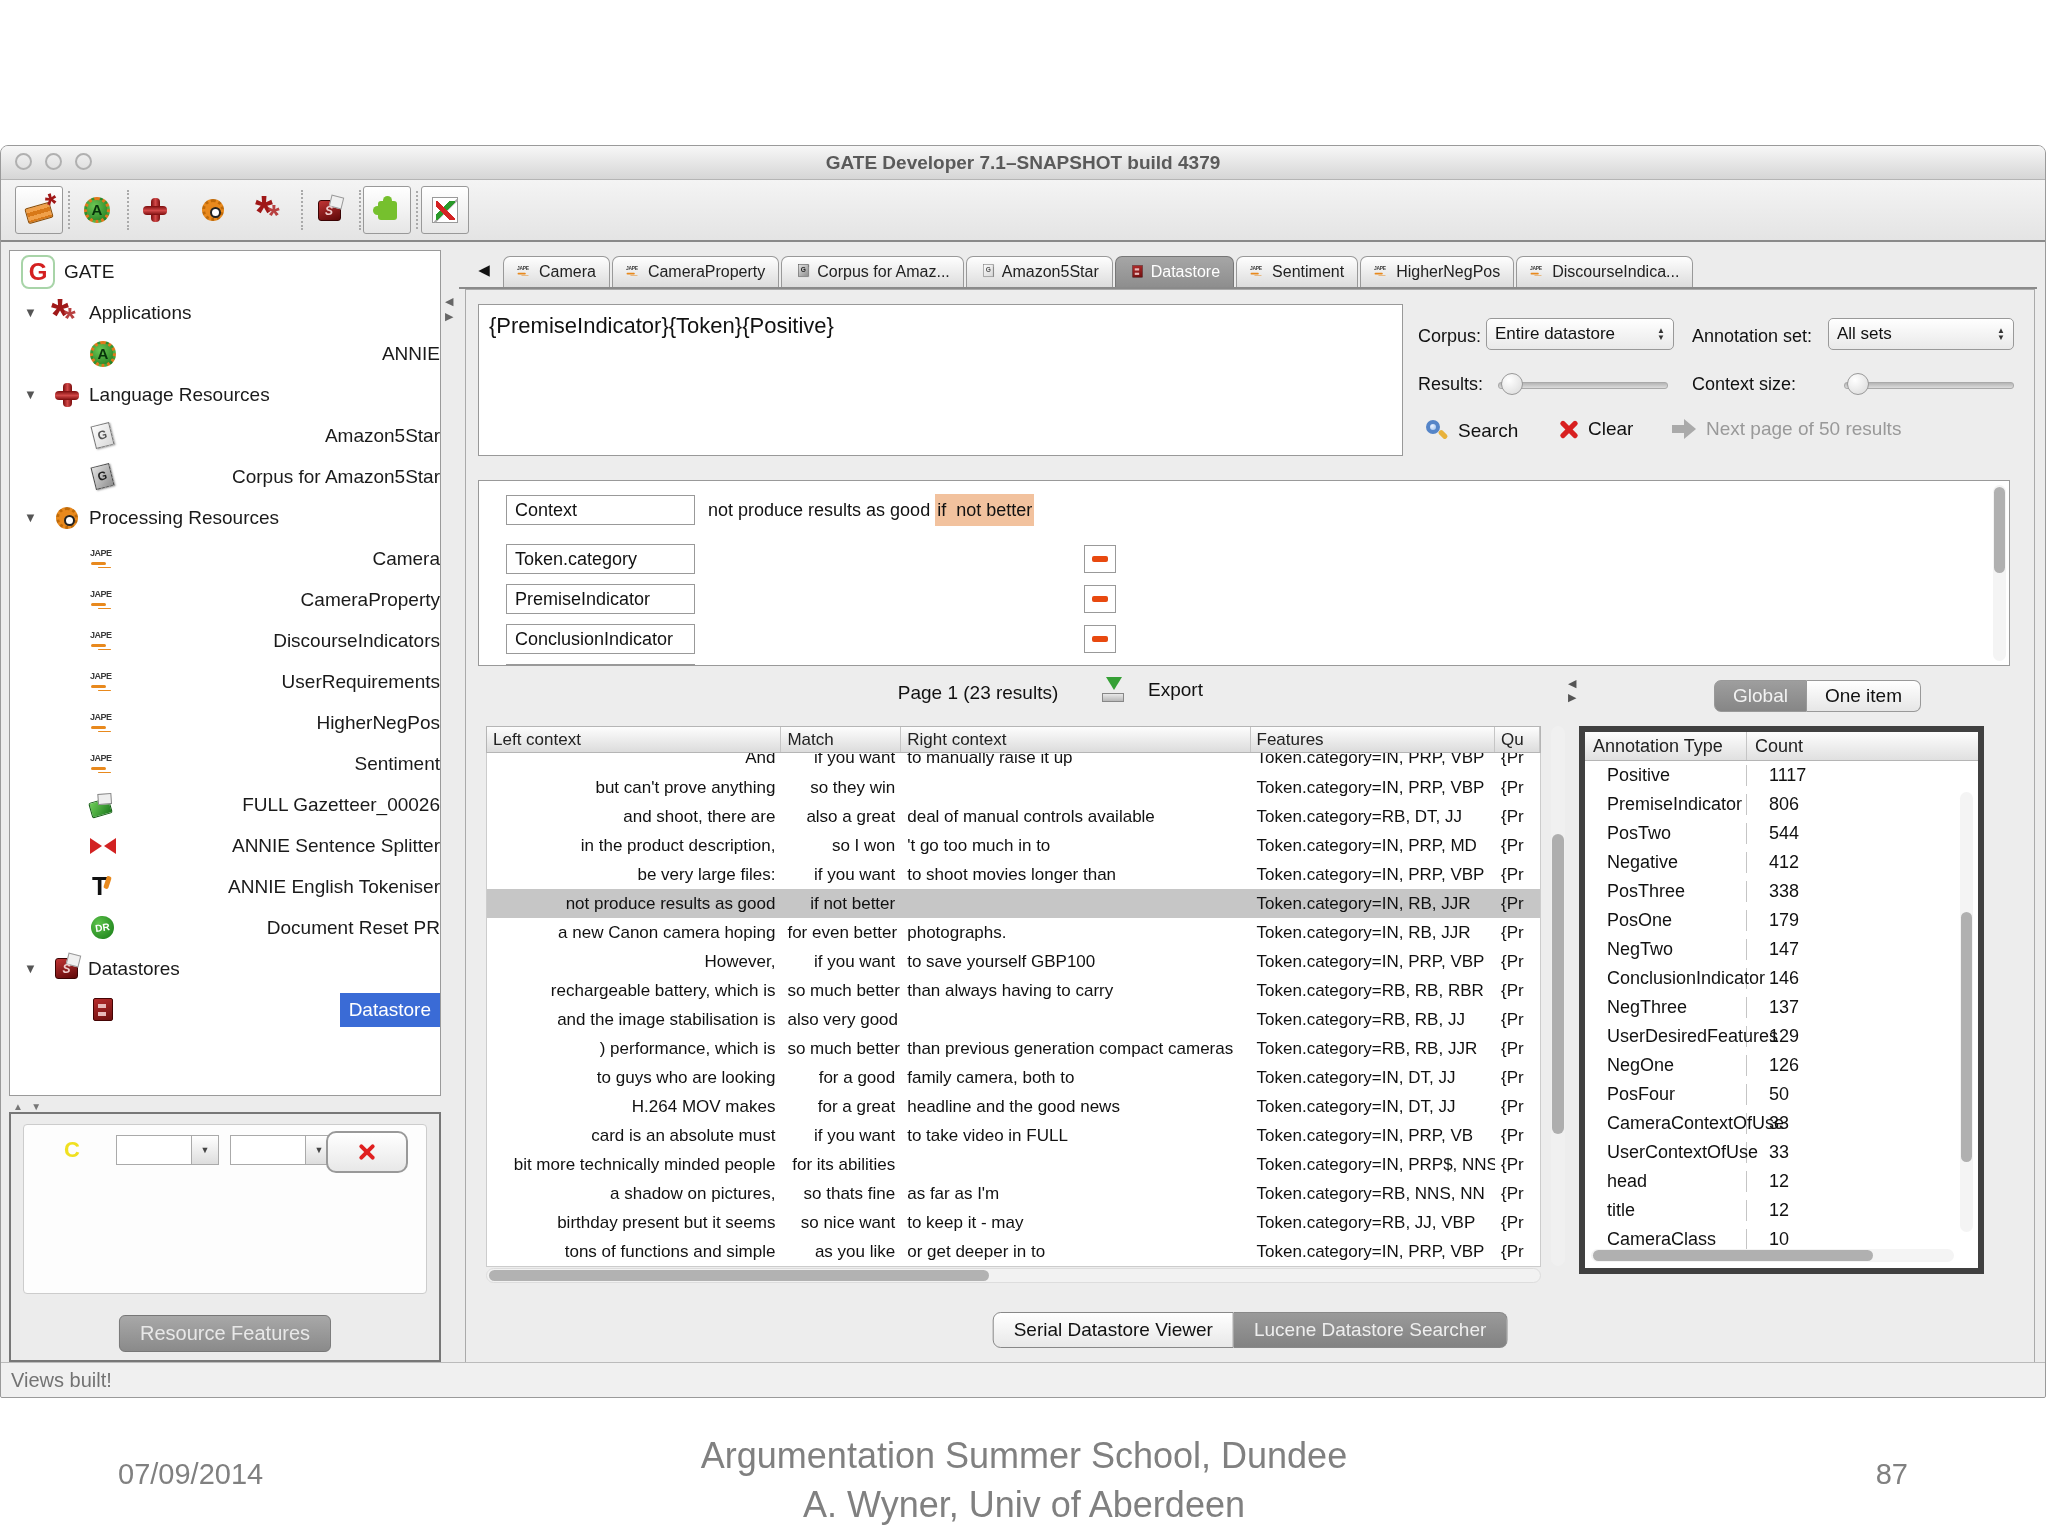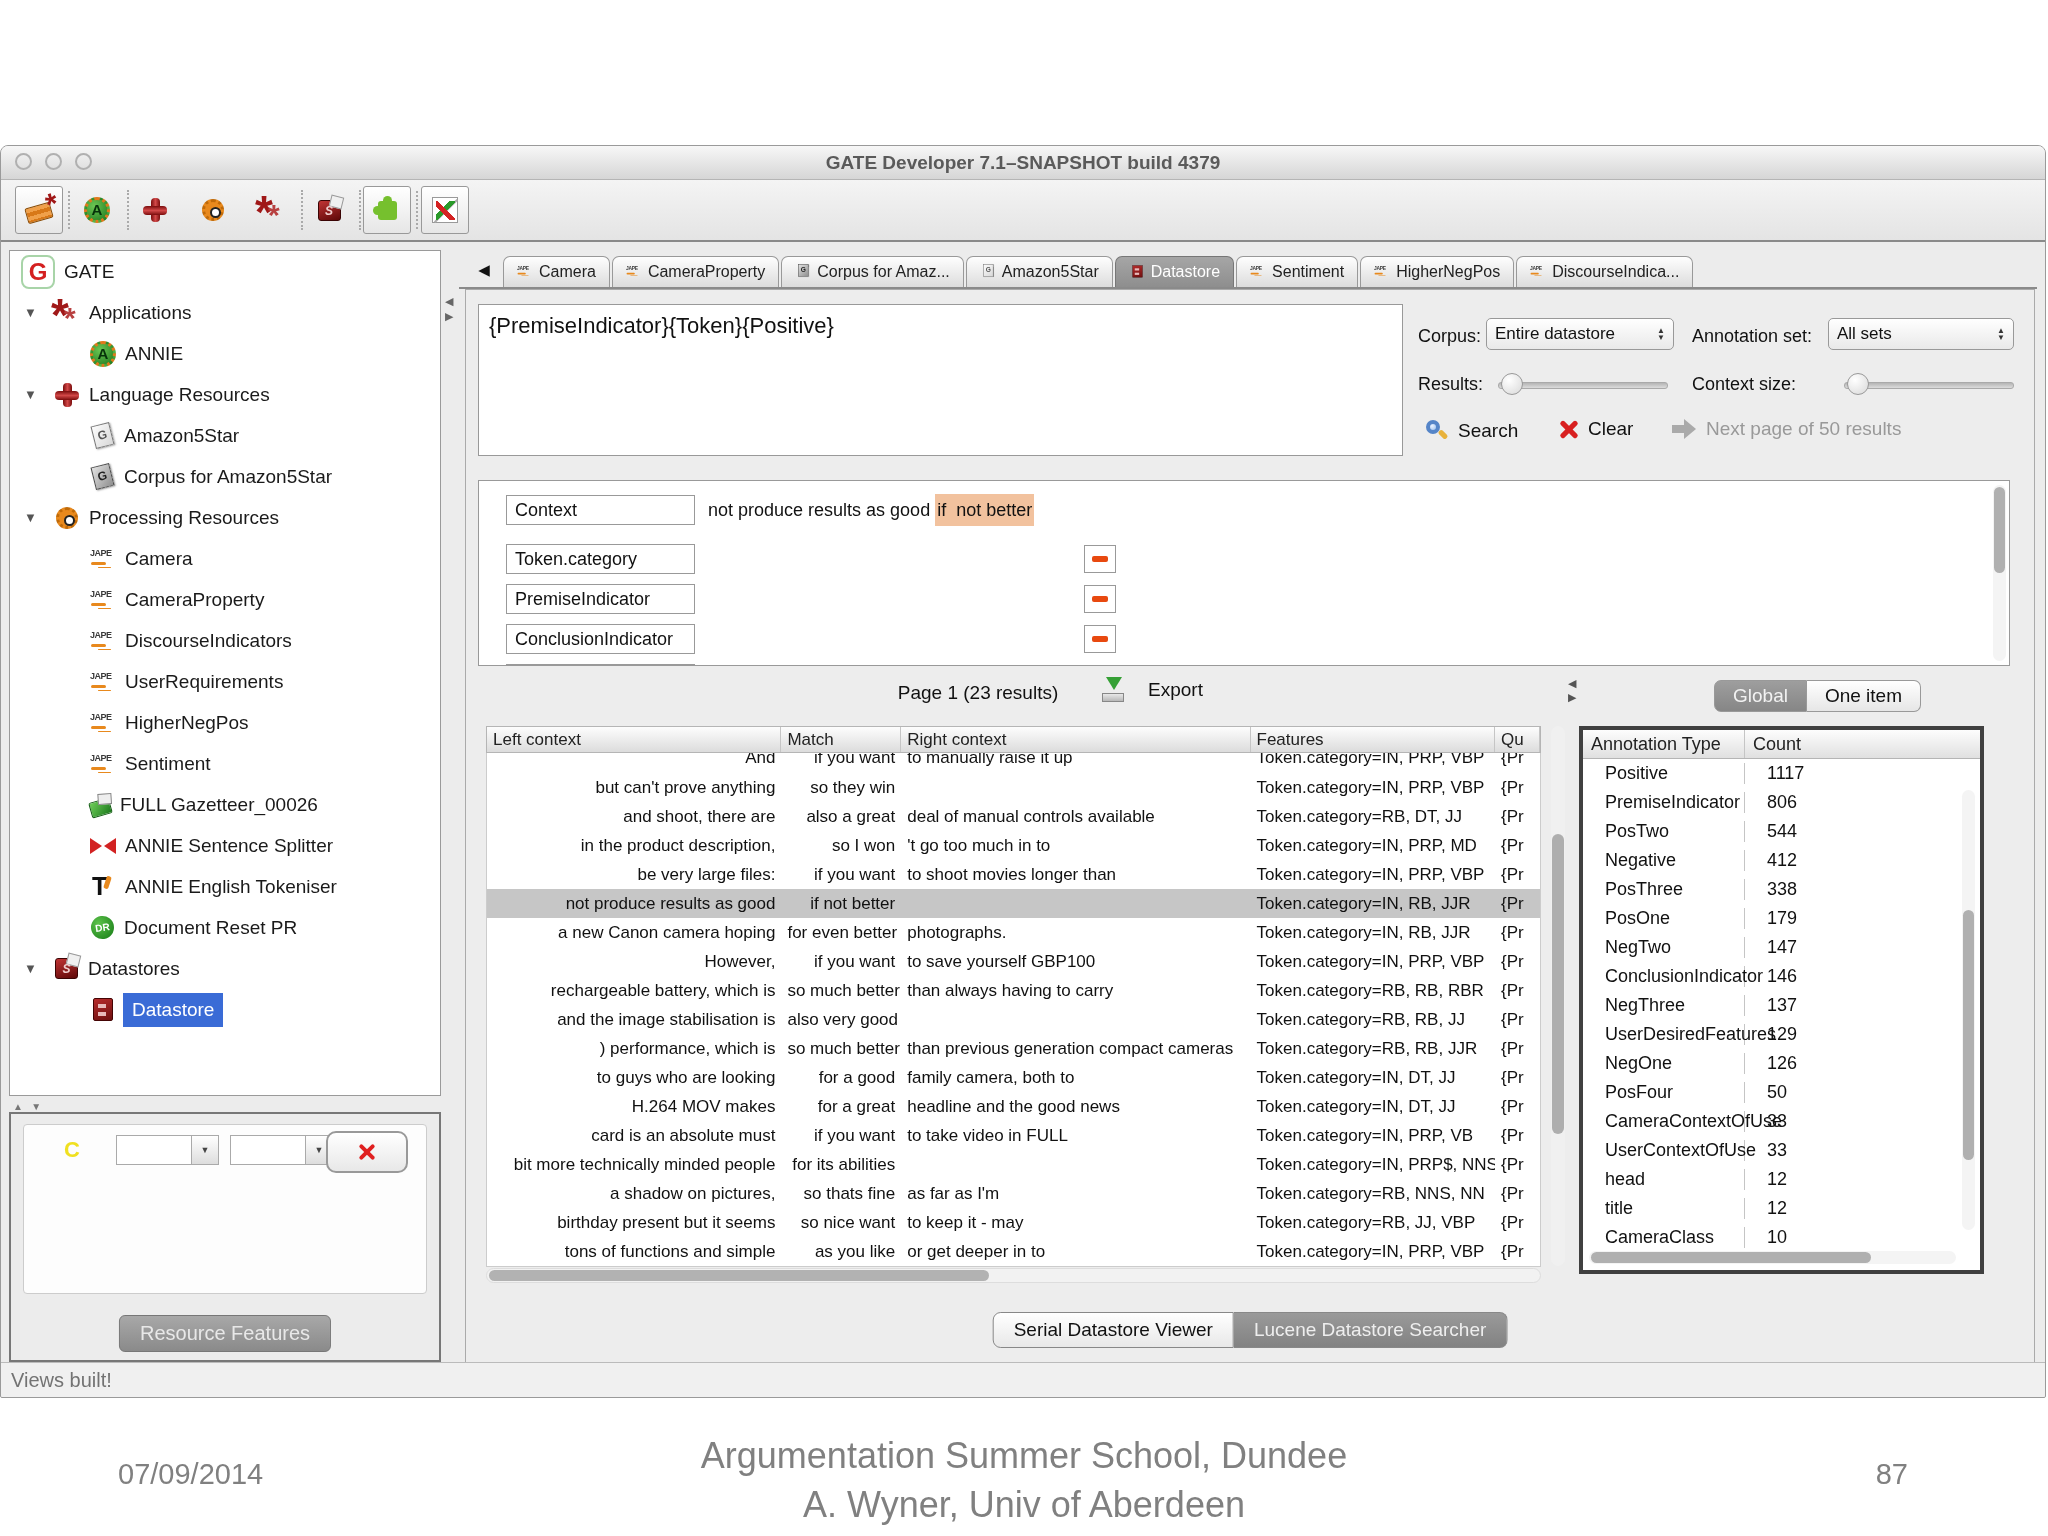--- a/index.html
+++ b/index.html
@@ -61,21 +61,21 @@
   .icon-annotation-diff::after{content:"";position:absolute;left:3px;top:3px;width:19px;height:19px;
      background:linear-gradient(45deg,transparent 36%,#d42222 36% 54%,transparent 54%),linear-gradient(135deg,transparent 36%,#2a9a2a 36% 54%,transparent 54%);}
 
   
   .sidebar{position:absolute;left:8px;top:104px;width:432px;height:846px;background:#fff;border:1px solid #9a9a9a;box-sizing:border-box;overflow:hidden;}
   .titem{display:flex;align-items:center;height:41px;font-size:19px;color:#1a1a1a;}
   .tarrow{display:none;width:30px;font-size:13px;color:#555;text-align:left;padding-left:2px;}
   .ind-0{padding-left:11px;}
   .ind-1{padding-left:12px;}
   .ind-1 .tarrow.show{display:inline-block;}
-  .ind-2{padding-left:80px;}
+  .ind-2{padding-left:80px;justify-content:space-between;}
   .tlabel{margin-left:9px;white-space:nowrap;}
   .titem.sel .tlabel{background:#3a6bd6;color:#fff;padding:6px 9px;margin-left:7px;}
   .side-splitter{position:absolute;left:8px;top:950px;width:432px;height:14px;}
   .side-splitter .sarr{font-size:10px;color:#777;margin-left:4px;}
 
   
   .vsplit-arrows{position:absolute;left:444px;top:150px;display:flex;flex-direction:column;gap:4px;}
   .vsplit-arrows span{font-size:11px;color:#666;line-height:11px;}
 
   
@@ -170,21 +170,21 @@
   .mid-arrows{position:absolute;left:1102px;top:388px;display:flex;flex-direction:column;gap:3px;}
   .mid-arrows span{font-size:11px;color:#555;line-height:11px;}
 
   
   .stats-tabs{position:absolute;left:1248px;top:390px;display:flex;z-index:3;}
   .stat-tab{height:32px;display:flex;align-items:center;padding:0 18px;font-size:19px;border:1px solid #999;box-sizing:border-box;
             background:linear-gradient(#ffffff,#e6e6e6);color:#111;}
   .stat-tab:first-child{border-radius:7px 0 0 7px;}
   .stat-tab:last-child{border-radius:0 7px 7px 0;border-left:none;}
   .stat-tab.sel{background:linear-gradient(#9e9e9e,#868686);color:#f2f2f2;}
-  .stats{position:absolute;left:1113px;top:436px;width:405px;height:548px;background:#fff;border:4px solid #404040;box-sizing:border-box;overflow:hidden;}
+  .stats{position:absolute;left:1113px;top:436px;width:405px;height:548px;background:#fff;border:6px solid #404040;box-sizing:border-box;overflow:hidden;}
   .shead{display:flex;height:28px;background:linear-gradient(#fdfdfd,#e0e0e0);border-bottom:1px solid #b5b5b5;font-size:18px;color:#222;}
   .shead span{display:flex;align-items:center;padding-left:8px;box-sizing:border-box;}
   .scol-type{width:162px;border-right:1px solid #c5c5c5;}
   .scol-count{flex:1;}
   .srow{display:flex;height:29px;font-size:18px;color:#111;align-items:center;}
   .srow span{padding-left:22px;box-sizing:border-box;white-space:nowrap;}
   .stats-vscroll{position:absolute;right:5px;top:60px;width:13px;height:440px;background:#f4f4f4;border-radius:7px;}
   .stats-vscroll .vthumb{position:absolute;left:1px;top:120px;width:11px;height:250px;background:#b0b0b0;border-radius:6px;}
   .stats-hscroll{position:absolute;left:6px;bottom:6px;right:24px;height:13px;background:#f4f4f4;border-radius:7px;}
   .stats-hscroll .hthumb{position:absolute;left:2px;top:1px;width:280px;height:11px;background:#b0b0b0;border-radius:6px;}

